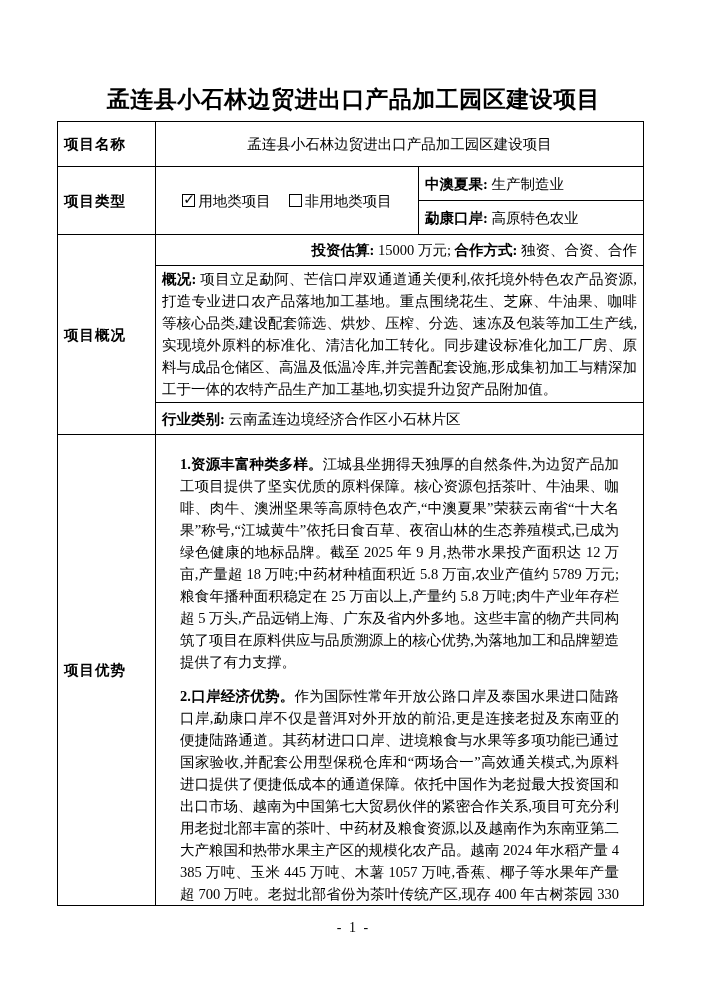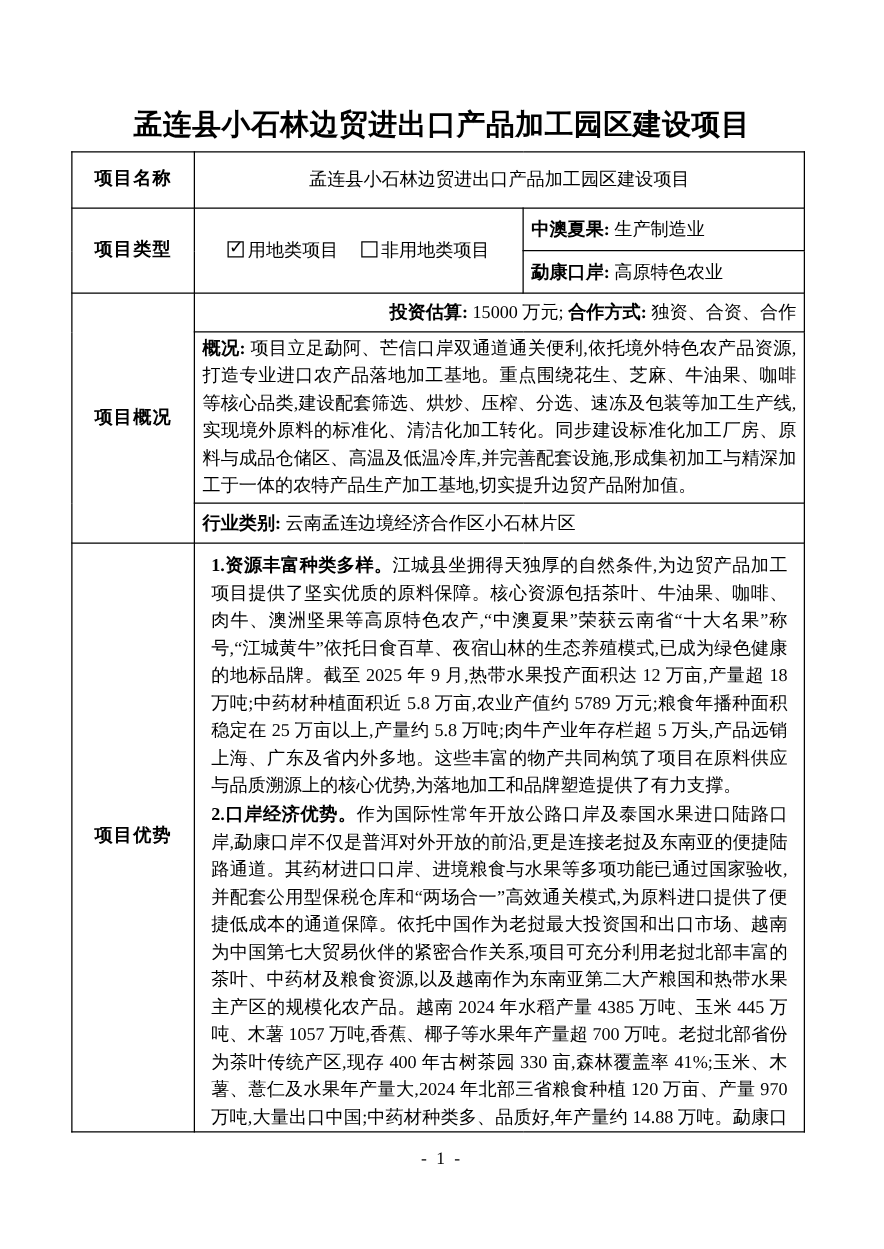--- a/index.html
+++ b/index.html
@@ -40,24 +40,24 @@
   }
   table.doc-table td {
     border: 1.5px solid #000000;
     padding: 2px 6px;
     font-size: 14.5px;
     line-height: 22px;
     vertical-align: middle;
     word-break: break-all;
   }
   td.lbl {
-    font-family: Liberation Mono, monospace;
+    font-family: Liberation Serif, serif;
     font-weight: bold;
     font-size: 16px;
-    text-align: center;
+    text-align: left;
     letter-spacing: 1px;
     padding: 2px 2px;
   }
   .row-name td.val {
     height: 40px;
     text-align: center;
   }
   .row-type td {
     height: 29px;
   }
@@ -73,21 +73,21 @@
   .just { text-align: justify; margin-left: 40px; }
   td.summary-cell { vertical-align: top; padding-top: 4px; padding-bottom: 6px; }
   td.location-cell { height: 27px; }
   td.adv-cell { vertical-align: top; padding: 0; }
   .adv-clip {
     height: 462px;
     overflow: hidden;
     padding: 4px 6px 0 6px;
     text-align: justify;
   }
-  .adv-clip p { margin: 1px; font-family: Liberation Serif, serif; }
+  .adv-clip p { margin: 12px; font-family: Liberation Serif, serif; }
   .cb {
     display: inline-block;
     width: 11px;
     height: 11px;
     border: 1.5px solid #000;
     position: relative;
     margin-right: 3px;
     vertical-align: -1px;
     background: #fff;
   }

